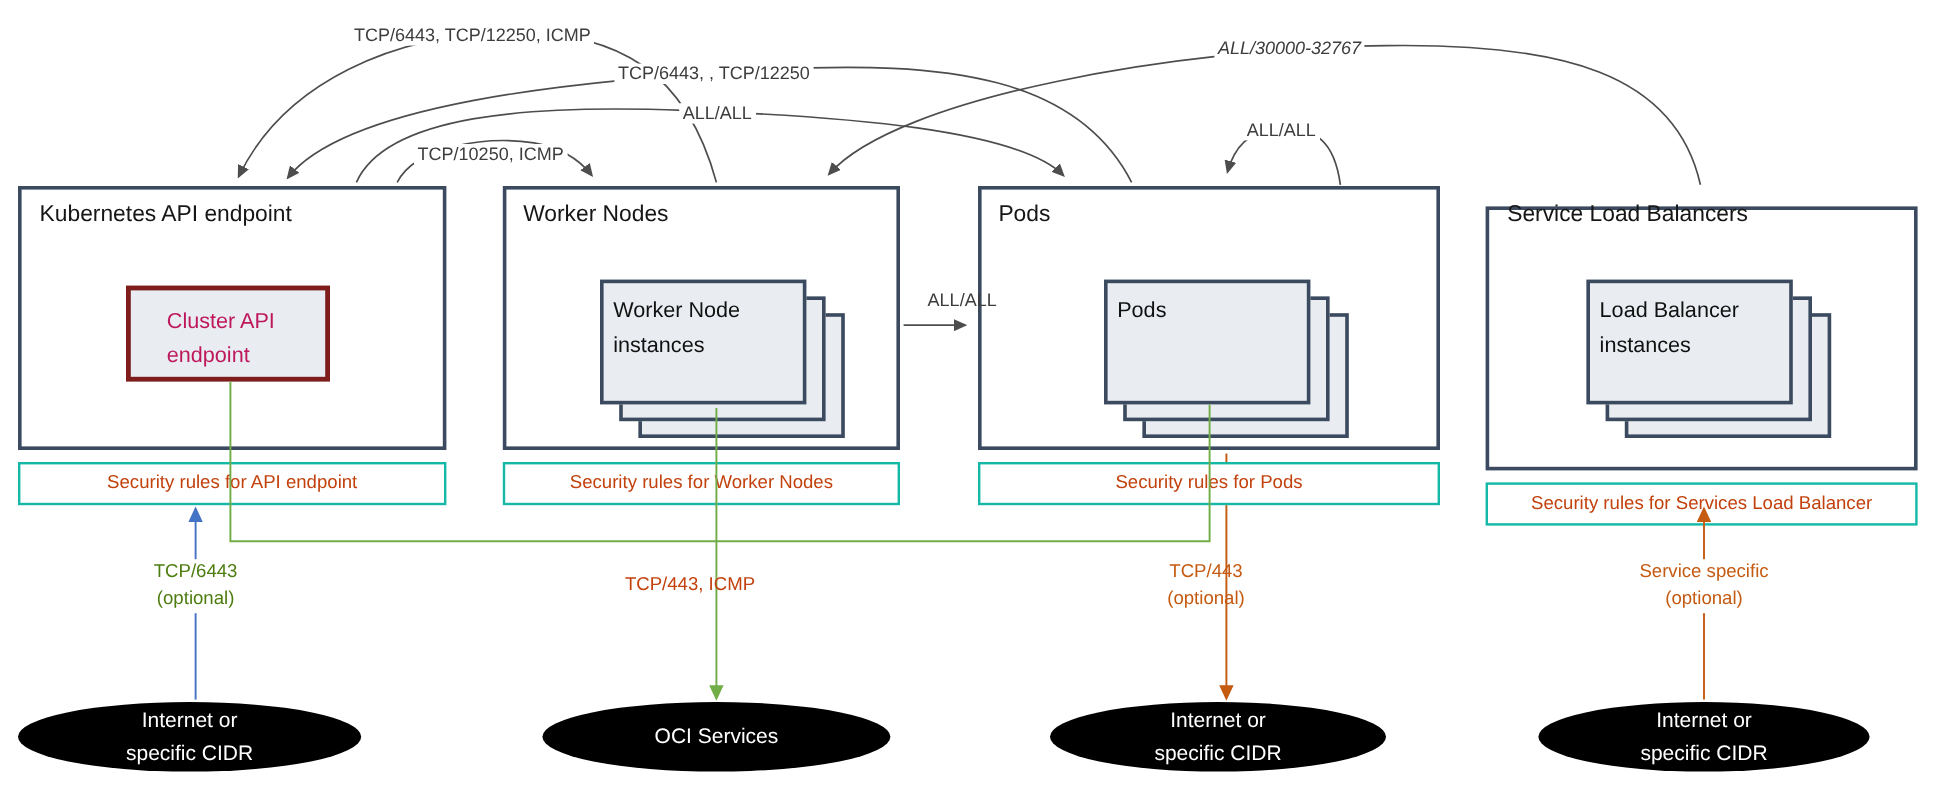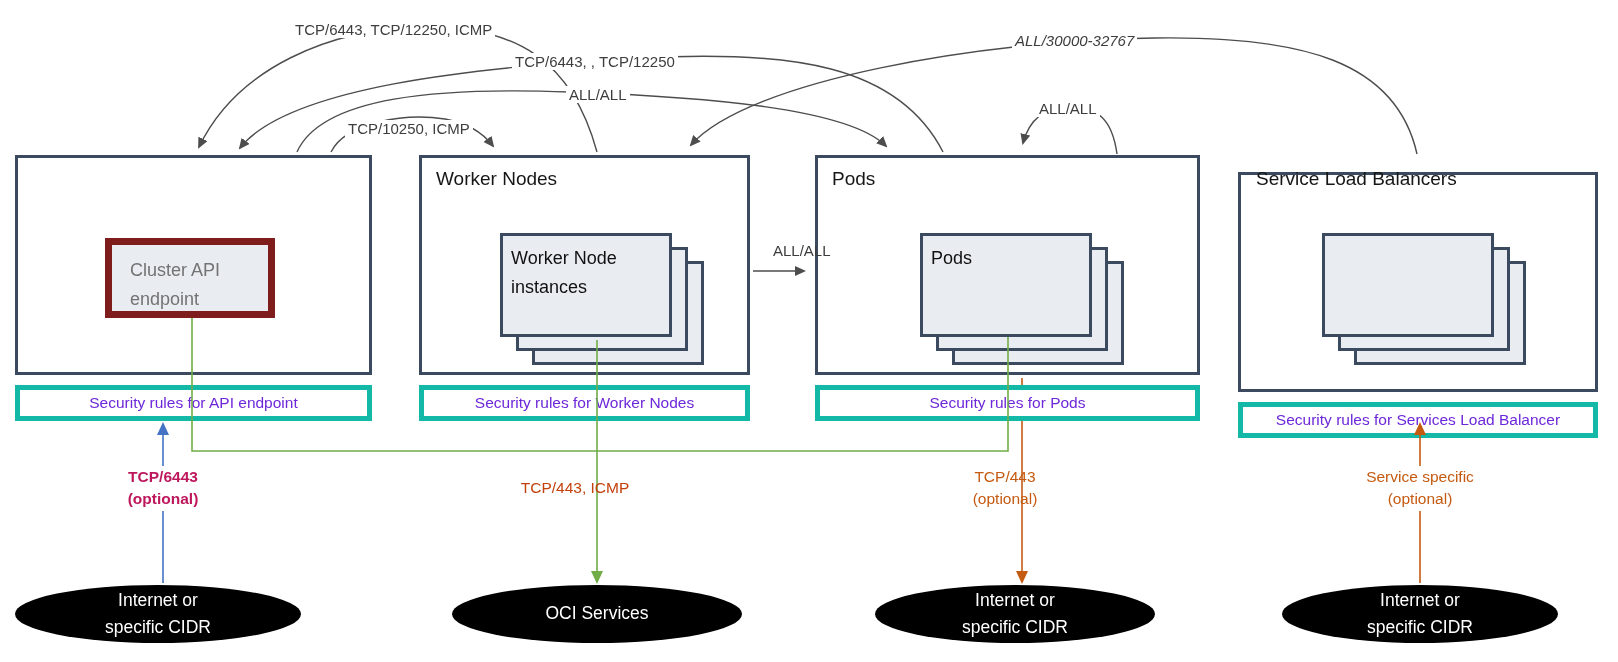--- a/index.html
+++ b/index.html
@@ -14,27 +14,27 @@
   .b1{left:15px;width:357px;}
   .b2{left:419px;width:331px;}
   .b3{left:815px;width:385px;}
   .b4{left:1238px;width:360px;margin-top:17px;}
   .group-title{
     position:absolute;top:168px;font-size:19px;color:#161616;white-space:nowrap;
   }
   .t1{left:33px;} .t2{left:436px;} .t3{left:832px;} .t4{left:1256px;}
   .sec-bar{
     position:absolute;top:385px;height:36px;background:#ffffff;
-    border:5px solid #14b8a6;box-sizing:border-box;
+    border:2px solid #14b8a6;box-sizing:border-box;
     display:flex;align-items:center;justify-content:center;
-    font-size:15.5px;color:#6d28d9;white-space:nowrap;
+    font-size:15.5px;color:#c2410c;white-space:nowrap;
   }
   .inner-box{
-    position:absolute;background:#e9edf2;border:7px solid #7f1d1d;box-sizing:border-box;
-    font-size:18px;color:#737373;line-height:1.6;padding:11px 6px 0 18px;
+    position:absolute;background:#e9edf2;border:4px solid #7f1d1d;box-sizing:border-box;
+    font-size:18px;color:#be185d;line-height:1.6;padding:11px 6px 0 30px;
   }
   .cluster-api{left:105px;top:238px;width:170px;height:80px;}
   .stack{position:absolute;width:204px;height:132px;}
   .stk-worker{left:500px;top:233px;}
   .stk-pods{left:920px;top:233px;}
   .stk-lb{left:1322px;top:233px;}
   .layer{
     position:absolute;width:172px;height:104px;background:#e9edf2;
     border:3px solid #3b4a5e;box-sizing:border-box;
   }
@@ -54,36 +54,37 @@
   .e4{left:1282px;width:276px;}
   .arc-label{
     position:absolute;font-size:15px;color:#3d3d3d;background:#fff;
     padding:0 3px;white-space:nowrap;z-index:6;
   }
   .no-bg{background:transparent;}
   .vlabel{
     position:absolute;font-size:15.5px;line-height:1.45;text-align:center;
     white-space:pre-line;z-index:6;
   }
-  .vlabel.blue{color:#be185d;background:#fff;font-weight:bold;}
+  .vlabel.blue{color:#4d7c0f;background:#fff;}
   .vlabel.green{color:#c2410c;}
   .vlabel.orange{color:#c55a11;}
   .vlabel.bg{background:#fff;}
   svg.overlay{position:absolute;left:0;top:0;z-index:5;pointer-events:none;}
 </style>
 </head>
 <body>
 
 <div class="canvas">
 
   <div class="group-box b1"></div>
   <div class="group-box b2"></div>
   <div class="group-box b3"></div>
   <div class="group-box b4"></div>
 
+  <div class="group-title t1">Kubernetes API endpoint</div>
   <div class="group-title t2">Worker Nodes</div>
   <div class="group-title t3">Pods</div>
   <div class="group-title t4">Service Load Balancers</div>
 
   <div class="sec-bar b1">Security rules for API endpoint</div>
   <div class="sec-bar b2">Security rules for Worker Nodes</div>
   <div class="sec-bar b3">Security rules for Pods</div>
   <div class="sec-bar b4">Security rules for Services Load Balancer</div>
 
   <div class="inner-box cluster-api">Cluster API endpoint</div>
@@ -99,20 +100,21 @@
     <div class="layer l3"></div>
     <div class="layer l2"></div>
     <div class="layer l1"></div>
     <div class="layer-text">Pods</div>
   </div>
 
   <div class="stack stk-lb">
     <div class="layer l3"></div>
     <div class="layer l2"></div>
     <div class="layer l1"></div>
+    <div class="layer-text">Load Balancer instances</div>
   </div>
 
   <div class="ellipse e1">Internet or
 specific CIDR</div>
   <div class="ellipse e2">OCI Services</div>
   <div class="ellipse e3">Internet or
 specific CIDR</div>
   <div class="ellipse e4">Internet or
 specific CIDR</div>
 

